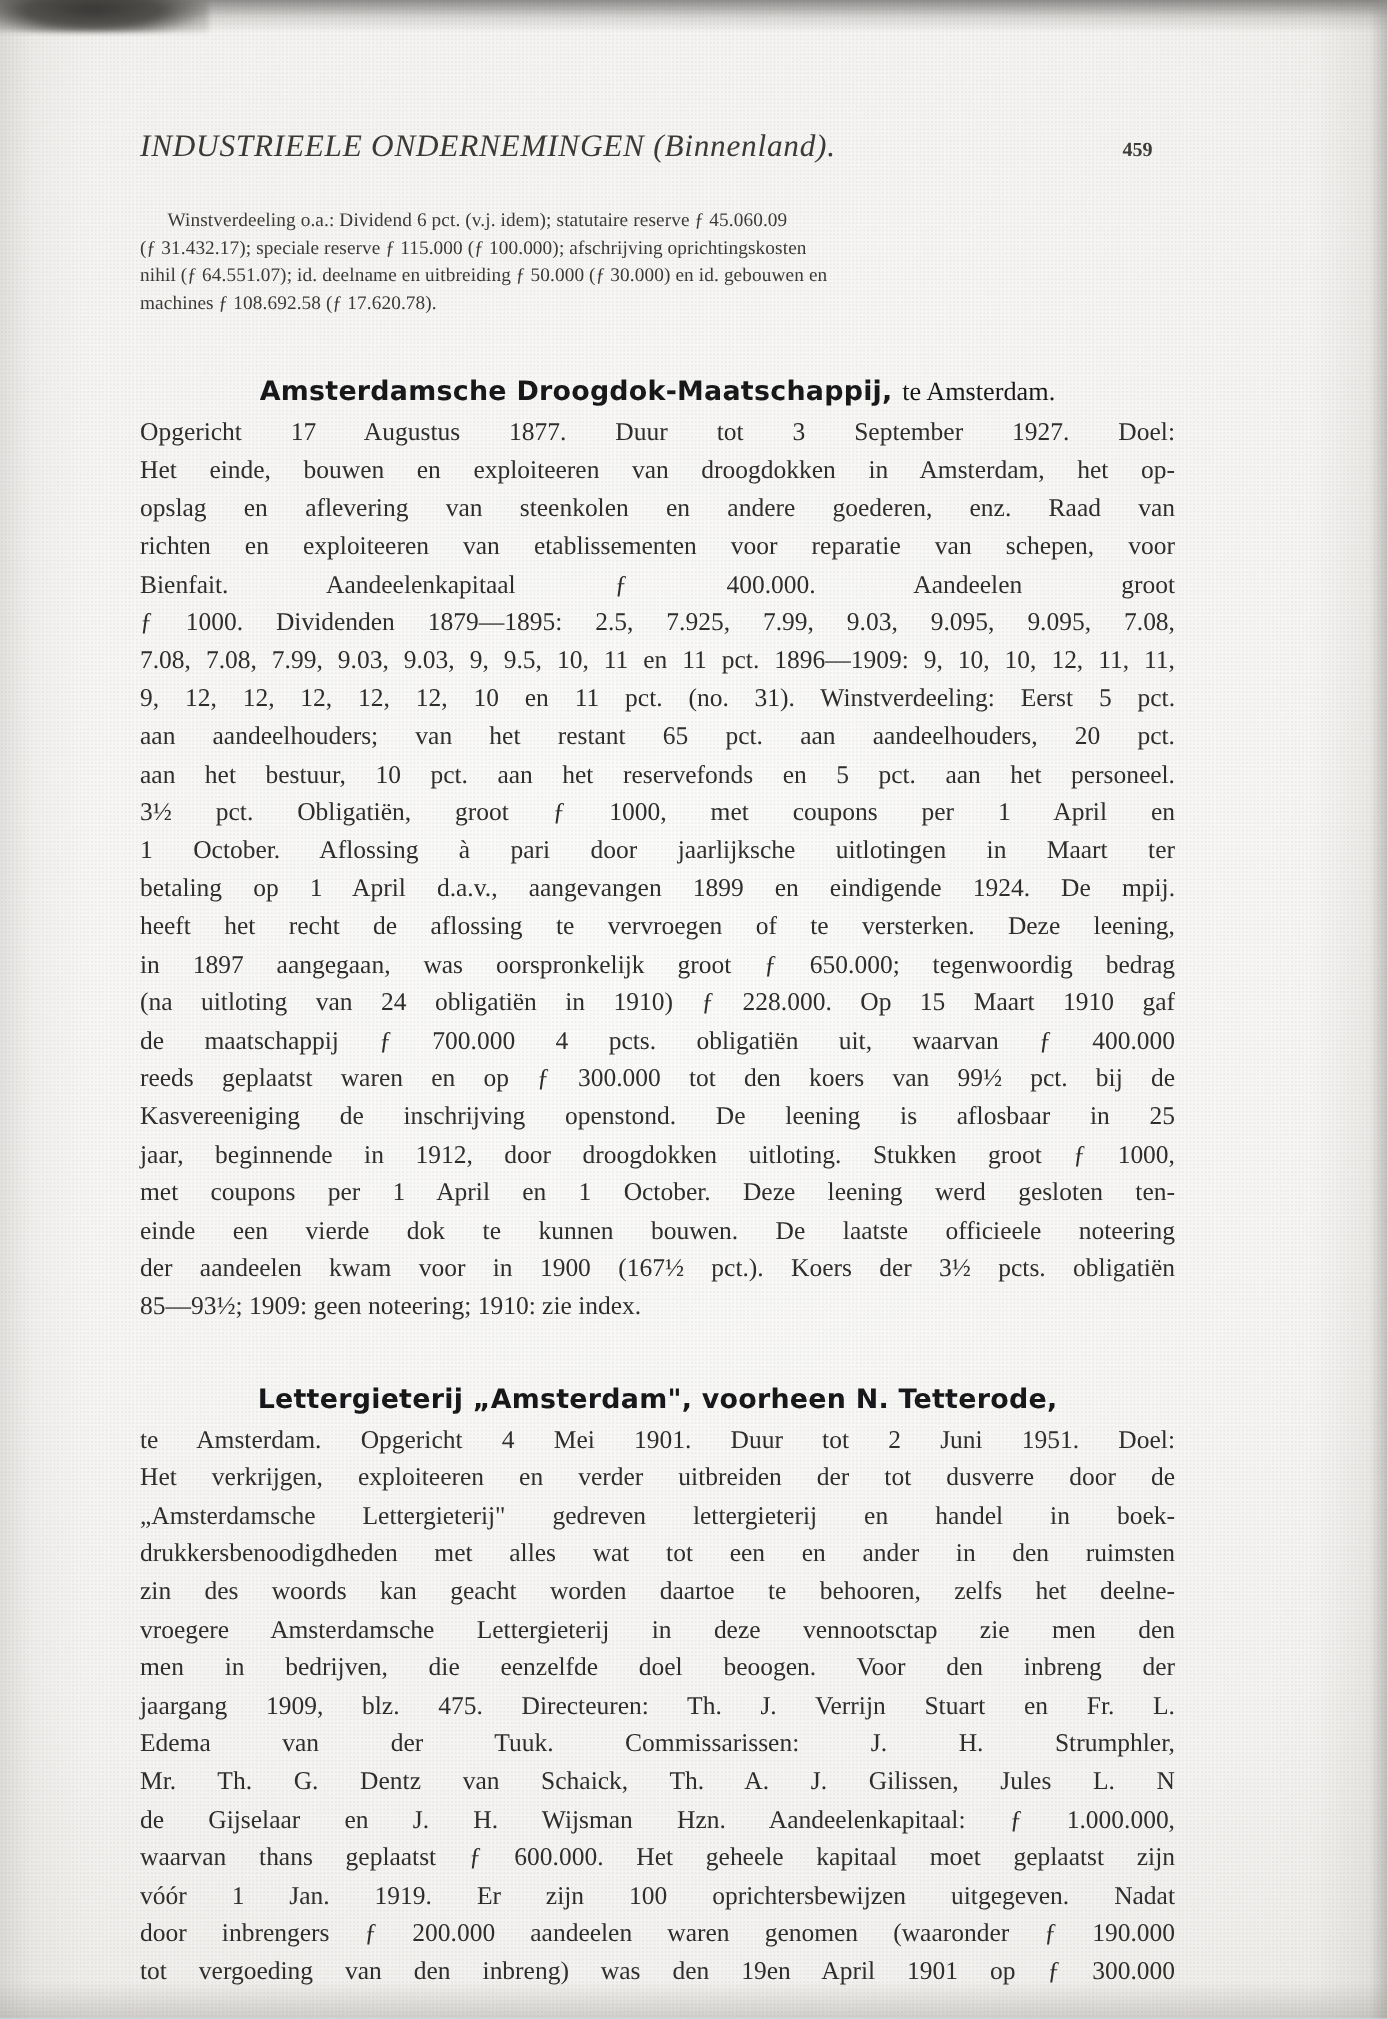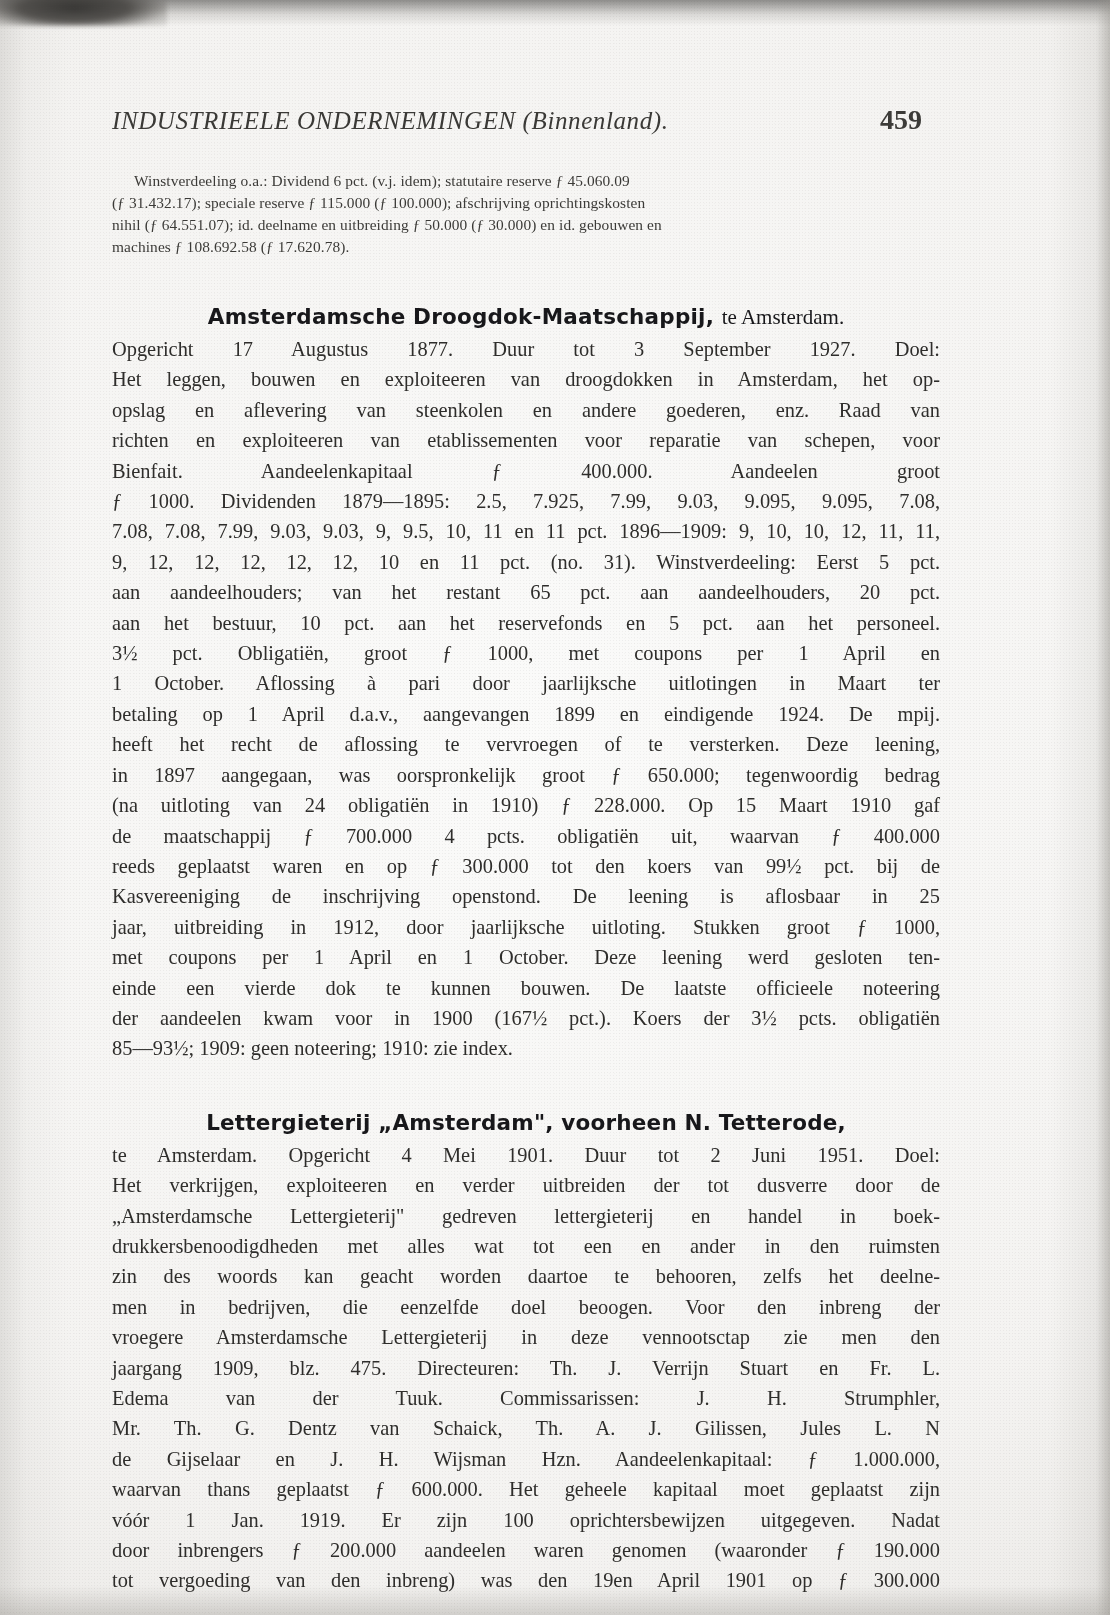--- a/index.html
+++ b/index.html
@@ -88,21 +88,21 @@
     margin-bottom: 34px;
   }
   .runhead-title {
     font-style: italic;
     font-size: 25px;
     letter-spacing: 0.6px;
     color: #3a3936;
     white-space: nowrap;
   }
   .runhead-page {
-    font-size: 28px;
+    font-size: 16px;
     font-weight: 700;
     color: #3c3b38;
     margin-right: 18px;
   }
 
   
   .petit {
     font-size: 15.4px;
     line-height: 22px;
     text-align: justify;
@@ -172,58 +172,58 @@
       <span class="ln">machines ƒ 108.692.58 (ƒ 17.620.78).</span>
     </div>
 
     <div class="entry">
       <div class="entry-title">
         <span>Amsterdamsche Droogdok-Maatschappij,</span>
         <span class="tail">te Amsterdam.</span>
       </div>
       <div class="body">
         <span class="ln just">Opgericht 17 Augustus 1877. Duur tot 3 September 1927. Doel:</span>
-        <span class="ln just">Het leggen, bouwen en exploiteeren van droogdokken in Amsterdam, het op-</span>
+        <span class="ln just">Het einde, bouwen en exploiteeren van droogdokken in Amsterdam, het op-</span>
         <span class="ln just">opslag en aflevering van steenkolen en andere goederen, enz. Raad van</span>
         <span class="ln just">richten en exploiteeren van etablissementen voor reparatie van schepen, voor</span>
         <span class="ln just">Bienfait. Aandeelenkapitaal ƒ 400.000. Aandeelen groot</span>
         <span class="ln just">ƒ 1000. Dividenden 1879—1895: 2.5, 7.925, 7.99, 9.03, 9.095, 9.095, 7.08,</span>
         <span class="ln just">7.08, 7.08, 7.99, 9.03, 9.03, 9, 9.5, 10, 11 en 11 pct. 1896—1909: 9, 10, 10, 12, 11, 11,</span>
         <span class="ln just">9, 12, 12, 12, 12, 12, 10 en 11 pct. (no. 31). Winstverdeeling: Eerst 5 pct.</span>
         <span class="ln just">aan aandeelhouders; van het restant 65 pct. aan aandeelhouders, 20 pct.</span>
         <span class="ln just">aan het bestuur, 10 pct. aan het reservefonds en 5 pct. aan het personeel.</span>
         <span class="ln just">3½ pct. Obligatiën, groot ƒ 1000, met coupons per 1 April en</span>
         <span class="ln just">1 October. Aflossing à pari door jaarlijksche uitlotingen in Maart ter</span>
         <span class="ln just">betaling op 1 April d.a.v., aangevangen 1899 en eindigende 1924. De mpij.</span>
         <span class="ln just">heeft het recht de aflossing te vervroegen of te versterken. Deze leening,</span>
         <span class="ln just">in 1897 aangegaan, was oorspronkelijk groot ƒ 650.000; tegenwoordig bedrag</span>
         <span class="ln just">(na uitloting van 24 obligatiën in 1910) ƒ 228.000. Op 15 Maart 1910 gaf</span>
         <span class="ln just">de maatschappij ƒ 700.000 4 pcts. obligatiën uit, waarvan ƒ 400.000</span>
         <span class="ln just">reeds geplaatst waren en op ƒ 300.000 tot den koers van 99½ pct. bij de</span>
         <span class="ln just">Kasvereeniging de inschrijving openstond. De leening is aflosbaar in 25</span>
-        <span class="ln just">jaar, uitbreiding in 1912, door jaarlijksche uitloting. Stukken groot ƒ 1000,</span>
+        <span class="ln just">jaar, beginnende in 1912, door droogdokken uitloting. Stukken groot ƒ 1000,</span>
         <span class="ln just">met coupons per 1 April en 1 October. Deze leening werd gesloten ten-</span>
         <span class="ln just">einde een vierde dok te kunnen bouwen. De laatste officieele noteering</span>
         <span class="ln just">der aandeelen kwam voor in 1900 (167½ pct.). Koers der 3½ pcts. obligatiën</span>
         <span class="ln just last">85—93½; 1909: geen noteering; 1910: zie index.</span>
       </div>
     </div>
 
     <div class="entry">
       <div class="entry-title">
         <span>Lettergieterij „Amsterdam", voorheen N. Tetterode,</span>
       </div>
       <div class="body">
         <span class="ln just">te Amsterdam. Opgericht 4 Mei 1901. Duur tot 2 Juni 1951. Doel:</span>
         <span class="ln just">Het verkrijgen, exploiteeren en verder uitbreiden der tot dusverre door de</span>
         <span class="ln just">„Amsterdamsche Lettergieterij" gedreven lettergieterij en handel in boek-</span>
         <span class="ln just">drukkersbenoodigdheden met alles wat tot een en ander in den ruimsten</span>
         <span class="ln just">zin des woords kan geacht worden daartoe te behooren, zelfs het deelne-</span>
+        <span class="ln just">vroegere Amsterdamsche Lettergieterij in deze vennootsctap zie men den</span>
         <span class="ln just">men in bedrijven, die eenzelfde doel beoogen. Voor den inbreng der</span>
-        <span class="ln just">vroegere Amsterdamsche Lettergieterij in deze vennootsctap zie men den</span>
         <span class="ln just">jaargang 1909, blz. 475. Directeuren: Th. J. Verrijn Stuart en Fr. L.</span>
         <span class="ln just">Edema van der Tuuk. Commissarissen: J. H. Strumphler,</span>
         <span class="ln just">Mr. Th. G. Dentz van Schaick, Th. A. J. Gilissen, Jules L. N</span>
         <span class="ln just">de Gijselaar en J. H. Wijsman Hzn. Aandeelenkapitaal: ƒ 1.000.000,</span>
         <span class="ln just">waarvan thans geplaatst ƒ 600.000. Het geheele kapitaal moet geplaatst zijn</span>
         <span class="ln just">vóór 1 Jan. 1919. Er zijn 100 oprichtersbewijzen uitgegeven. Nadat</span>
         <span class="ln just">door inbrengers ƒ 200.000 aandeelen waren genomen (waaronder ƒ 190.000</span>
         <span class="ln just">tot vergoeding van den inbreng) was den 19en April 1901 op ƒ 300.000</span>
 
       </div>

